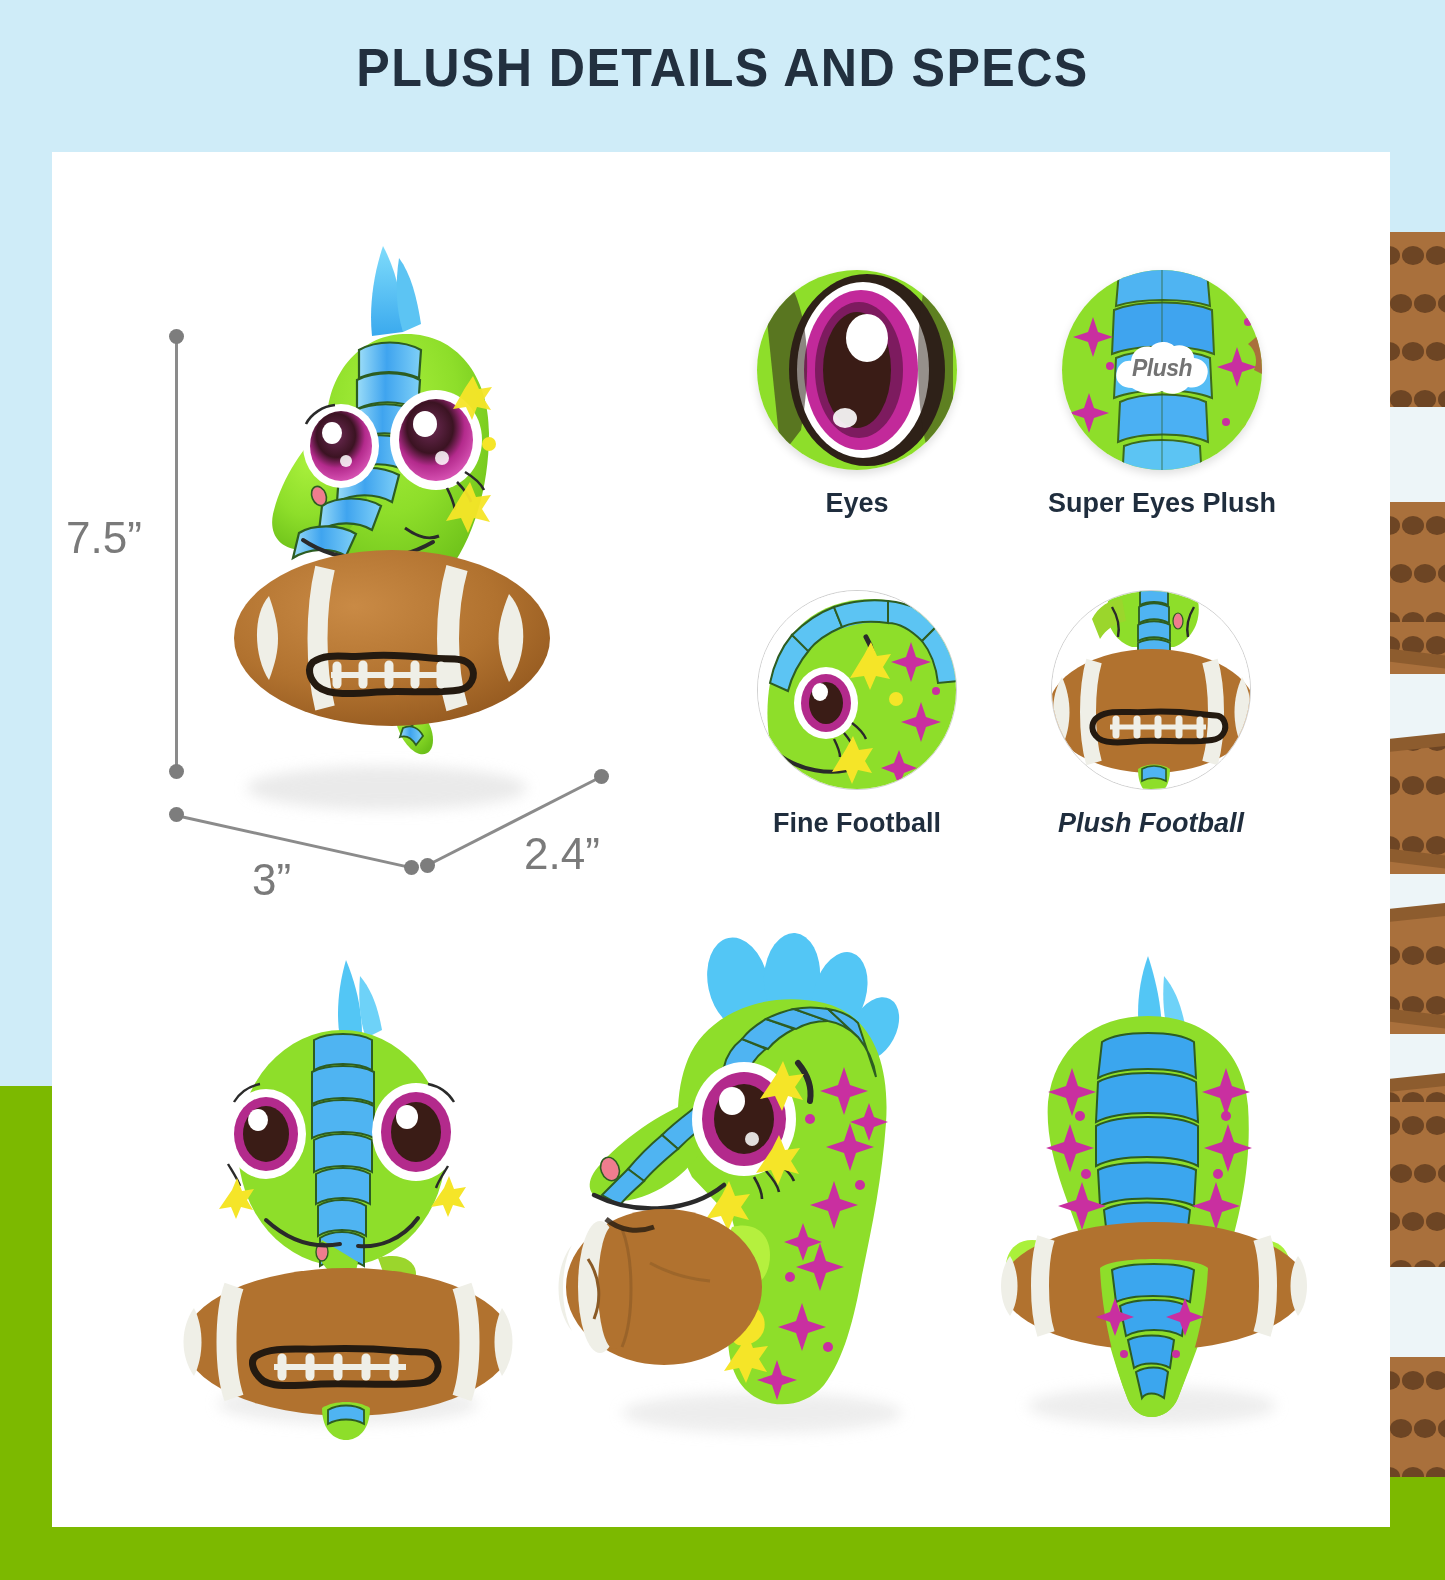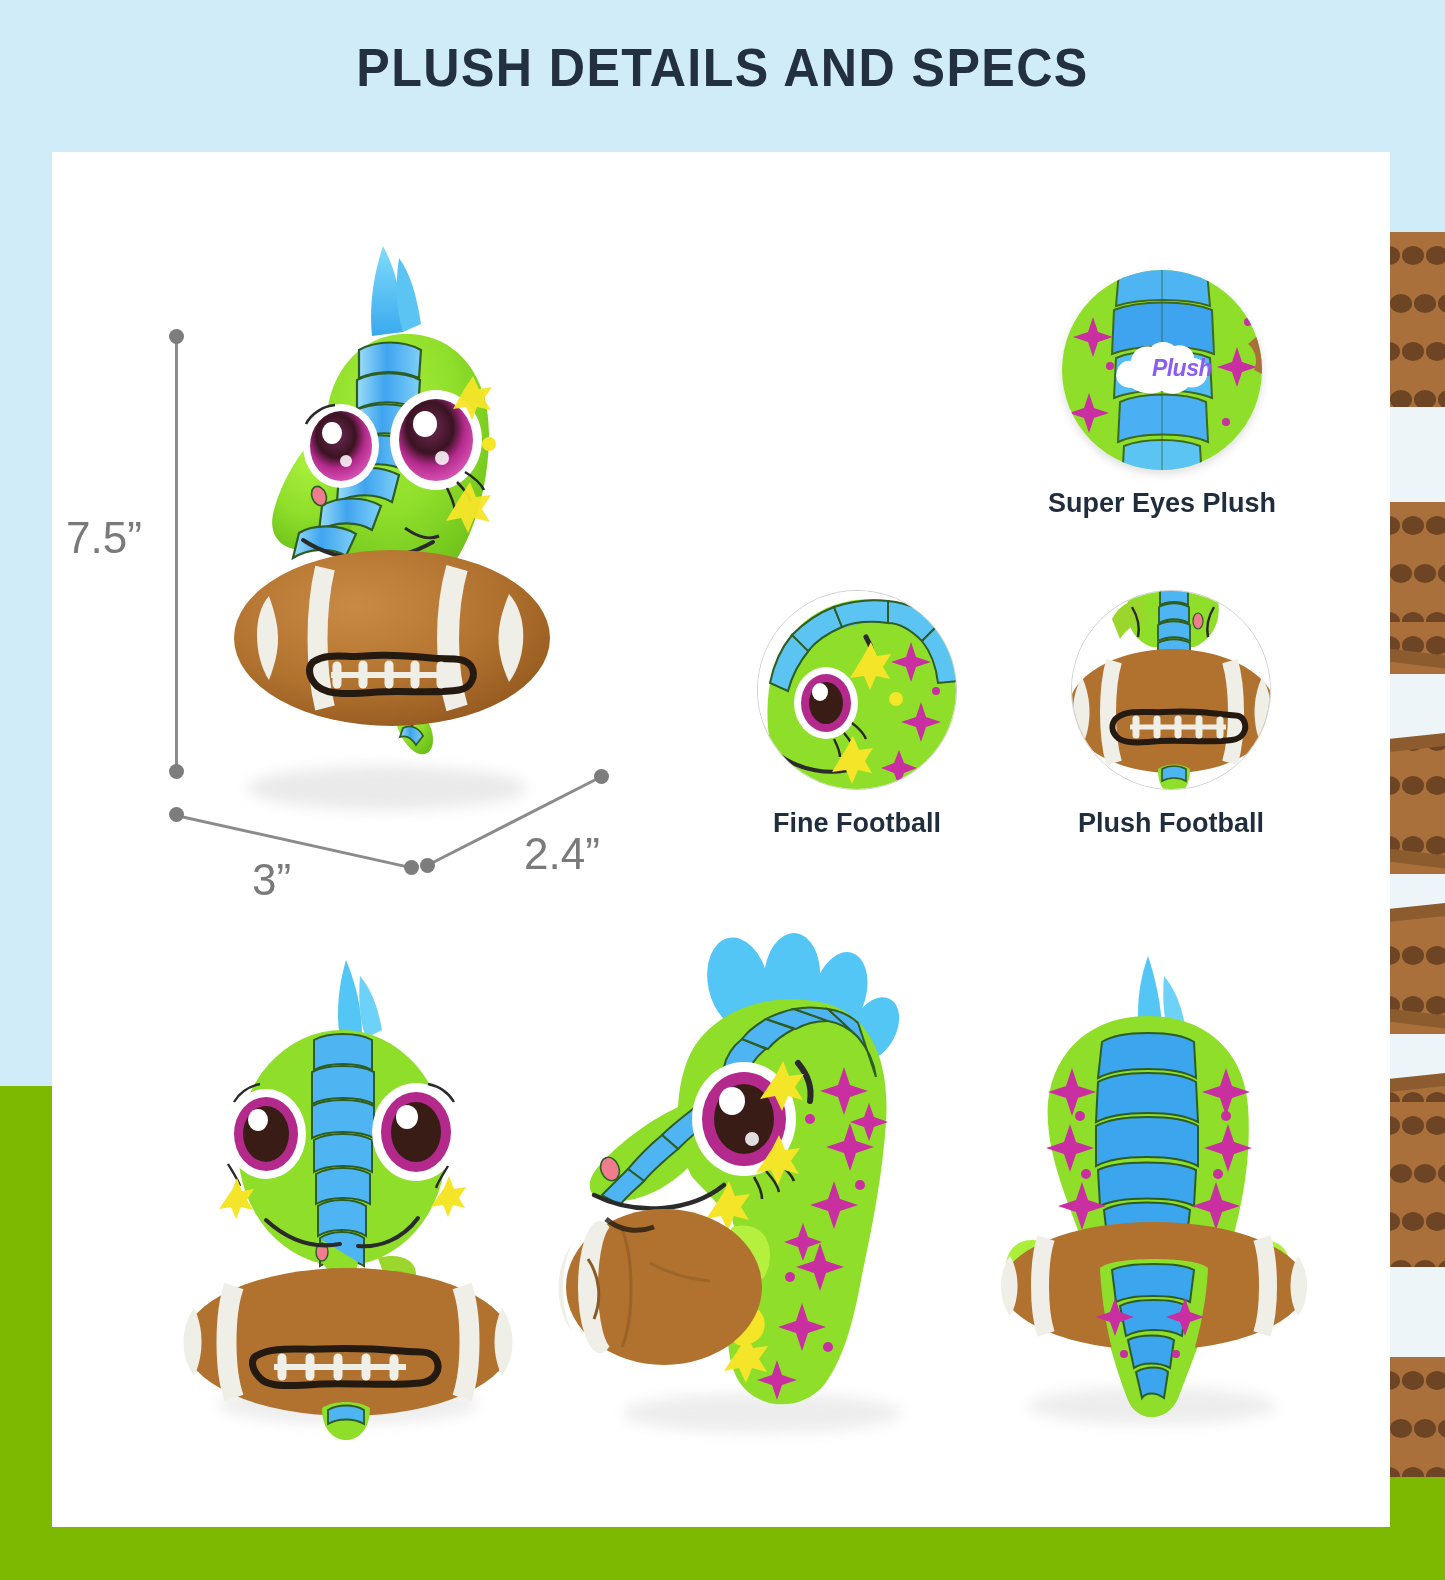--- a/index.html
+++ b/index.html
@@ -133,24 +133,24 @@
   
   .plush-badge {
     position: absolute;
     left: 50px; top: 72px;
     width: 100px; height: 56px;
     z-index: 5;
   }
   .plush-badge-text {
     position: absolute;
     left: 0; top: 13px; width: 100px;
-    text-align: right;
+    text-align: center;
     font-size: 23px;
     font-weight: bold;
-    color: #8b5cf6;
+    color: #737373;
     font-style: italic;
     letter-spacing: -0.5px;
     z-index: 3;
   }
 
   
   .views { position: absolute; left: 0; top: 770px; width: 1338px; height: 605px; }
   .view { position: absolute; }
 
   
@@ -397,20 +397,39 @@
     <div class="dim-label" style="left:200px; top:687px;">3”</div>
 
     <div class="dim-left-seg" style="left:375px; top:696px; width:190px; transform: rotate(-27deg);"></div>
     <div class="dot" style="left:368px; top:690px;"></div>
     <div class="dot" style="left:542px; top:601px;"></div>
     <div class="dim-label" style="left:472px; top:661px;">2.4”</div>
   </div>
 
   <div class="details">
 
+    <div class="detail-cell" style="left:0px; top:0px;">
+      <div class="circle-wrap">
+        <div class="circle-img">
+          <svg viewBox="0 0 200 200" width="200" height="200">
+            <rect width="200" height="200" fill="#8ede2a"></rect>
+            <ellipse cx="110" cy="100" rx="78" ry="96" fill="#2e2118"></ellipse>
+            <ellipse cx="106" cy="100" rx="66" ry="88" fill="#ffffff"></ellipse>
+            <ellipse cx="104" cy="100" rx="57" ry="80" fill="#c2299a"></ellipse>
+            <ellipse cx="102" cy="100" rx="44" ry="68" fill="#7d1b5f"></ellipse>
+            <ellipse cx="100" cy="100" rx="34" ry="58" fill="#3a1c16"></ellipse>
+            <ellipse cx="110" cy="68" rx="21" ry="24" fill="#ffffff"></ellipse>
+            <ellipse cx="88" cy="148" rx="12" ry="10" fill="#ffffff" opacity="0.9"></ellipse>
+            <path d="M30 8 C50 40 56 92 44 160 L24 186 L6 12 Z" fill="#2e2118" opacity="0.55"></path>
+            <path d="M168 14 C158 56 158 140 172 186 L196 180 L196 8 Z" fill="#2e2118" opacity="0.5"></path>
+          </svg>
+        </div>
+      </div>
+      <div class="detail-label">Eyes</div>
+    </div>
 
     <div class="detail-cell" style="left:305px; top:0px;">
       <div class="circle-wrap">
         <div class="circle-img">
           <svg viewBox="0 0 200 200" width="200" height="200">
             <rect width="200" height="200" fill="#8ede2a"></rect>
             <g stroke="#3c6a1c" stroke-width="2">
               <path d="M58 -10 C80 -4 122 -4 144 -10 L148 36 C124 28 78 28 54 36 Z" fill="#4fb4f2"></path>
               <path d="M52 40 C78 30 124 30 150 40 L152 84 C126 74 76 74 50 84 Z" fill="#3fa4ef"></path>
               <path d="M54 88 C78 78 124 78 148 88 L150 128 C126 118 76 118 52 128 Z" fill="#55bdf5"></path>
@@ -481,21 +500,21 @@
               <path d="M158 126 l5 -15 l5 15 l15 5 l-15 5 l-5 15 l-5 -15 l-15 -5 z"></path>
               <path d="M136 172 l5 -13 l5 13 l13 5 l-13 5 l-5 13 l-5 -13 l-13 -5 z"></path>
               <circle cx="178" cy="100" r="4"></circle>
             </g>
           </svg>
         </div>
       </div>
       <div class="detail-label">Fine Football</div>
     </div>
 
-    <div class="detail-cell" style="left:314px; top:320px;">
+    <div class="detail-cell" style="left:294px; top:320px;font-style:italic;">
       <div class="circle-wrap">
         <div class="circle-outline">
           <svg viewBox="0 0 200 200" width="200" height="200">
             <rect width="200" height="200" fill="#ffffff"></rect>
 
             <path d="M56 10 C72 -6 130 -6 146 10 C150 32 138 50 122 56 L80 56 C62 50 52 32 56 10 Z" fill="#8ede2a"></path>
             <path d="M40 28 C46 16 58 8 70 8 L74 30 C64 32 54 38 48 48 Z" fill="#9bd62c"></path>
             <g stroke="#2d5d22" stroke-width="1.8" fill="#4fb4f2">
               <path d="M88 0 C96 -4 108 -4 116 0 L116 14 C108 10 96 10 88 14 Z"></path>
               <path d="M87 16 C96 11 108 11 117 16 L117 32 C108 27 96 27 87 32 Z"></path>

